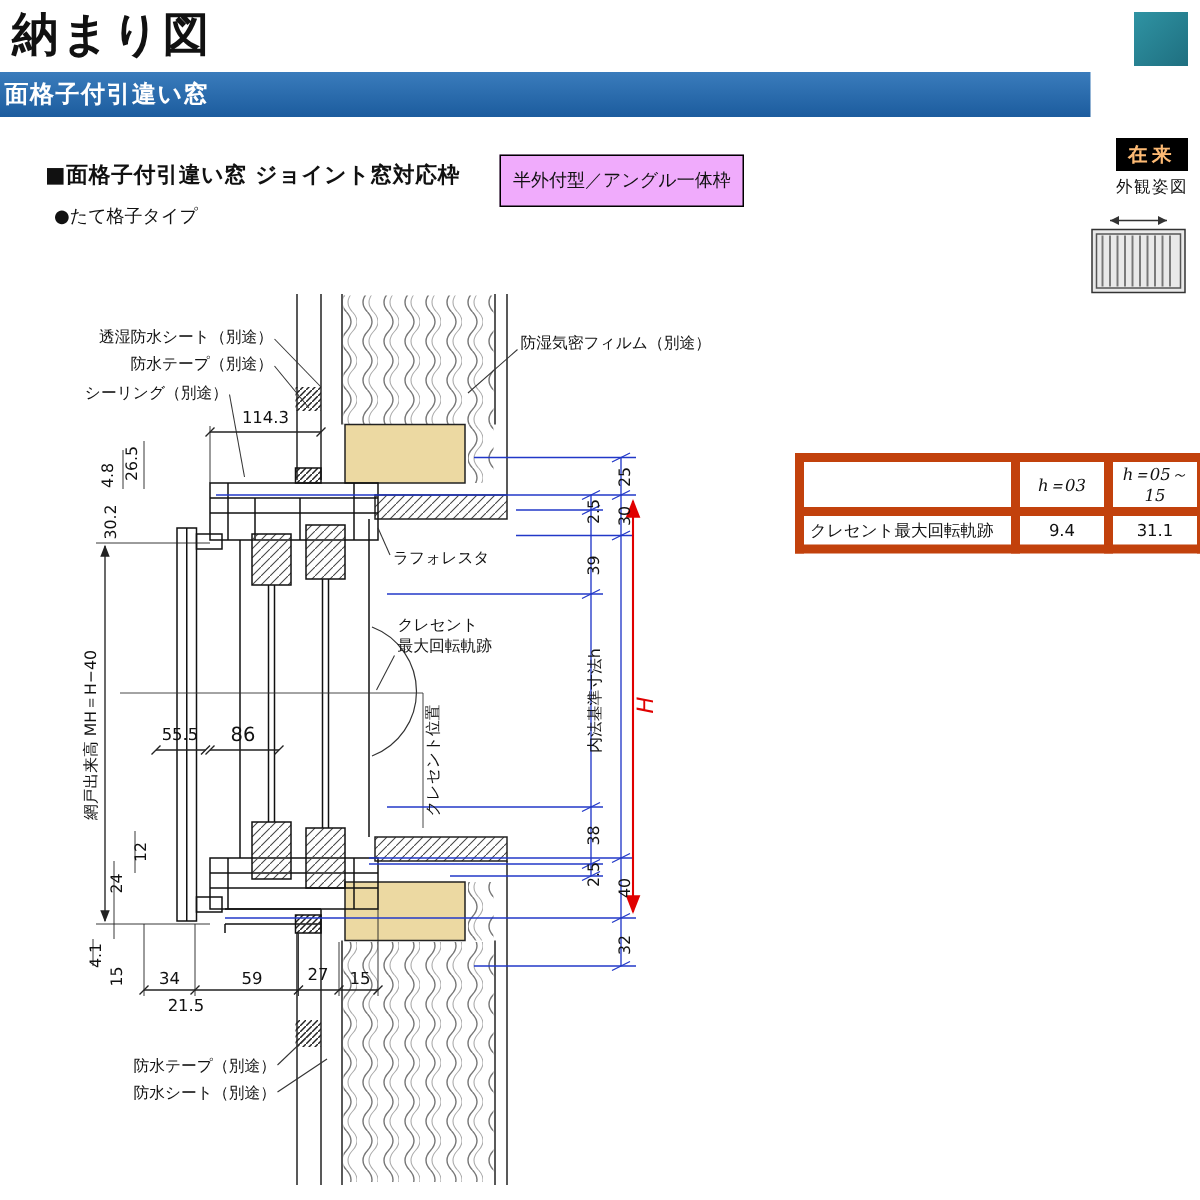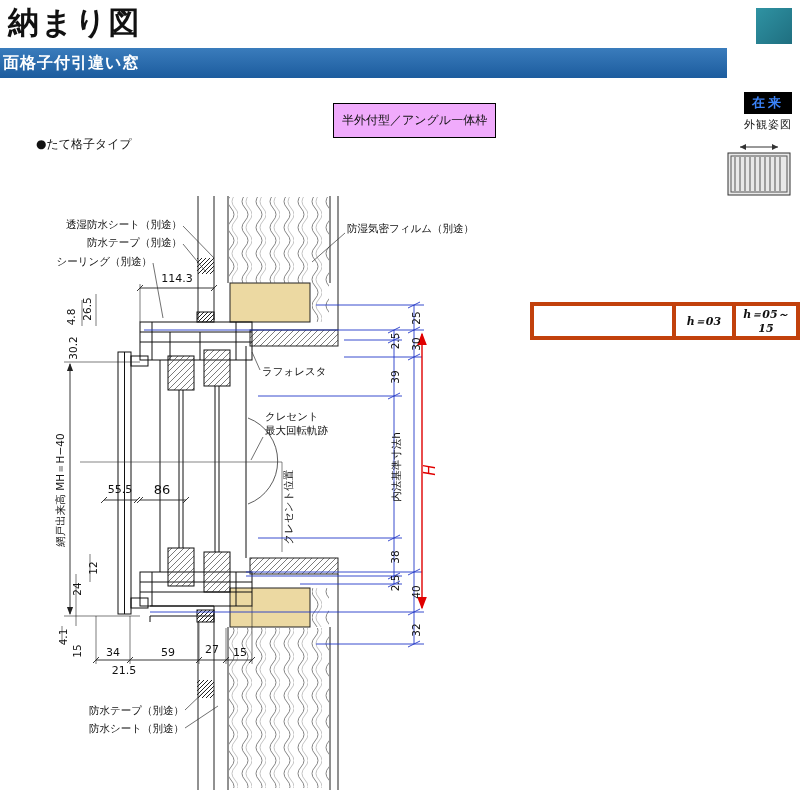--- a/index.html
+++ b/index.html
@@ -6,39 +6,40 @@
     font-family:"DejaVu Sans","Liberation Sans",sans-serif;color:#111;}
   .page{position:relative;width:800px;height:594px;background:#fff;}
   .abs{position:absolute;}
   .page-title{left:8px;top:2px;font-size:31px;font-weight:bold;letter-spacing:2px;}
   .accent-sq{left:756px;top:8px;width:36px;height:36px;background:linear-gradient(135deg,#2f93a3,#1f6f80);}
   .banner{left:0;top:48px;width:727px;height:30px;background:linear-gradient(180deg,#3a7cbc,#1c5c9e);
     color:#fff;font-size:16px;font-weight:bold;line-height:30px;padding-left:3px;box-sizing:border-box;letter-spacing:1px;}
   .sec-head{left:30px;top:107px;font-size:14.5px;font-weight:bold;letter-spacing:.5px;}
   .frame-box{left:333px;top:103px;font-size:12px;border:1.5px solid #000;padding:8px 8px;background:#f0abfc;font-family:Liberation Serif, serif;}
   .subtype{left:36px;top:136px;font-size:12px;}
-  .zairai{left:744px;top:92px;background:#000;color:#3b82f6;font-size:13px;font-weight:bold;
+  .zairai{left:744px;top:92px;background:#000;color:#fdba74;font-size:13px;font-weight:bold;
     padding:2px 0;width:48px;text-align:center;letter-spacing:3px;}
   .gaikan{left:744px;top:117px;font-size:11px;letter-spacing:1px;}
   table.spec{position:absolute;left:530px;top:302px;border-collapse:collapse;font-size:11px;background:#fff;}
-  table.spec td,table.spec th{border:4px solid #c2410c;padding:1px 4px;font-weight:bold;height:17px;}
+  table.spec td,table.spec th{border:6px solid #c2410c;padding:1px 4px;font-weight:normal;height:17px;}
   table.spec .lbl{min-width:130px;text-align:left;}
   table.spec .ith{font-family:"DejaVu Serif","Liberation Serif",serif;font-style:italic;text-align:center;min-width:48px;}
   table.spec .val{text-align:center;}
   svg text{font-family:"DejaVu Sans","Liberation Sans",sans-serif;}
 </style>
 </head>
 <body>
 
 <div class="page">
 
   <div class="abs page-title">納まり図</div>
   <div class="abs accent-sq"></div>
   <div class="abs banner">面格子付引違い窓</div>
 
+  <div class="abs sec-head">■面格子付引違い窓 ジョイント窓対応枠</div>
   <div class="abs frame-box">半外付型／アングル一体枠</div>
   <div class="abs subtype">●たて格子タイプ</div>
 
   <div class="abs zairai">在来</div>
   <div class="abs gaikan">外観姿図</div>
 
   <svg class="abs" style="left:726px;top:140px" width="68" height="58" viewBox="0 0 68 58">
     <line x1="14" y1="7" x2="52" y2="7" stroke="#333" stroke-width="1"></line>
     <path d="M14 7l6 -3v6zM52 7l-6 -3v6z" fill="#333"></path>
     <rect x="2" y="13" width="62" height="42" fill="#e9e9e9" stroke="#333"></rect>
@@ -56,20 +57,25 @@
         <line x1="54" y1="17" x2="54" y2="51"></line>
     </g>
   </svg>
 
   <table class="spec">
     <tbody>
         <tr>
       <th class="lbl"></th>
       <th class="ith">h＝03</th>
       <th class="ith">h＝05～15</th>
+    </tr>
+    <tr>
+      <td class="lbl">クレセント最大回転軌跡</td>
+      <td class="val">9.4</td>
+      <td class="val">31.1</td>
     </tr>
   </tbody>
     </table>
 
   <svg class="abs" style="left:0;top:0" width="800" height="800" viewBox="0 0 800 800">
     <defs>
       <pattern id="insul" width="14" height="26" patternUnits="userSpaceOnUse">
         <path d="M7 0 Q13 6.5 7 13 Q1 19.5 7 26" stroke="#777" stroke-width="0.9" fill="none"></path>
         <path d="M11 0 Q17 6.5 11 13 Q5 19.5 11 26" stroke="#aaa" stroke-width="0.7" fill="none"></path>
       </pattern>

